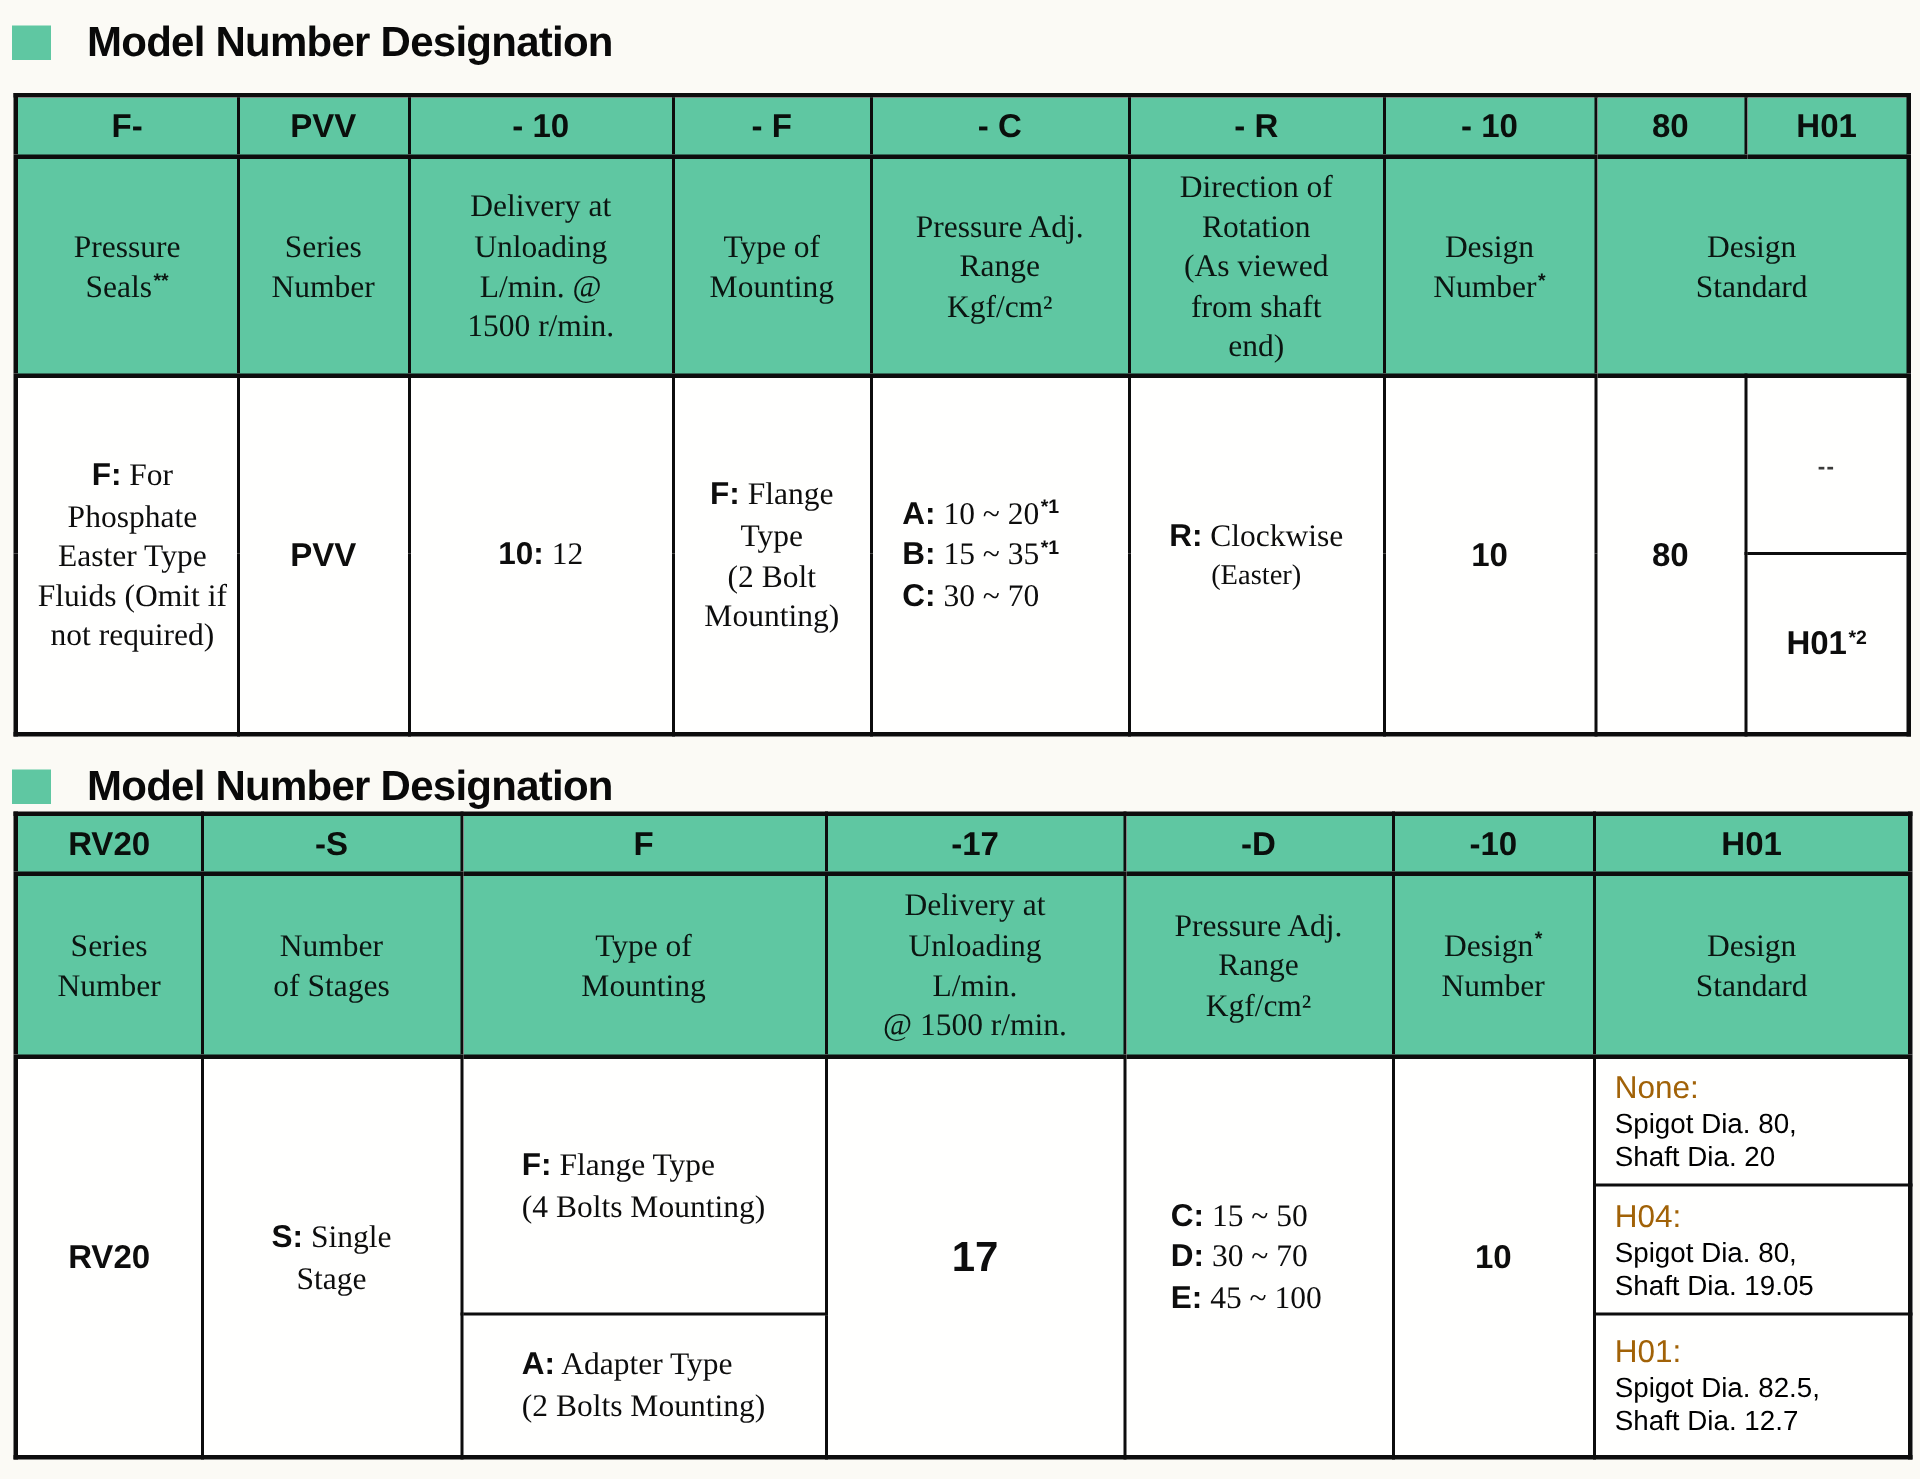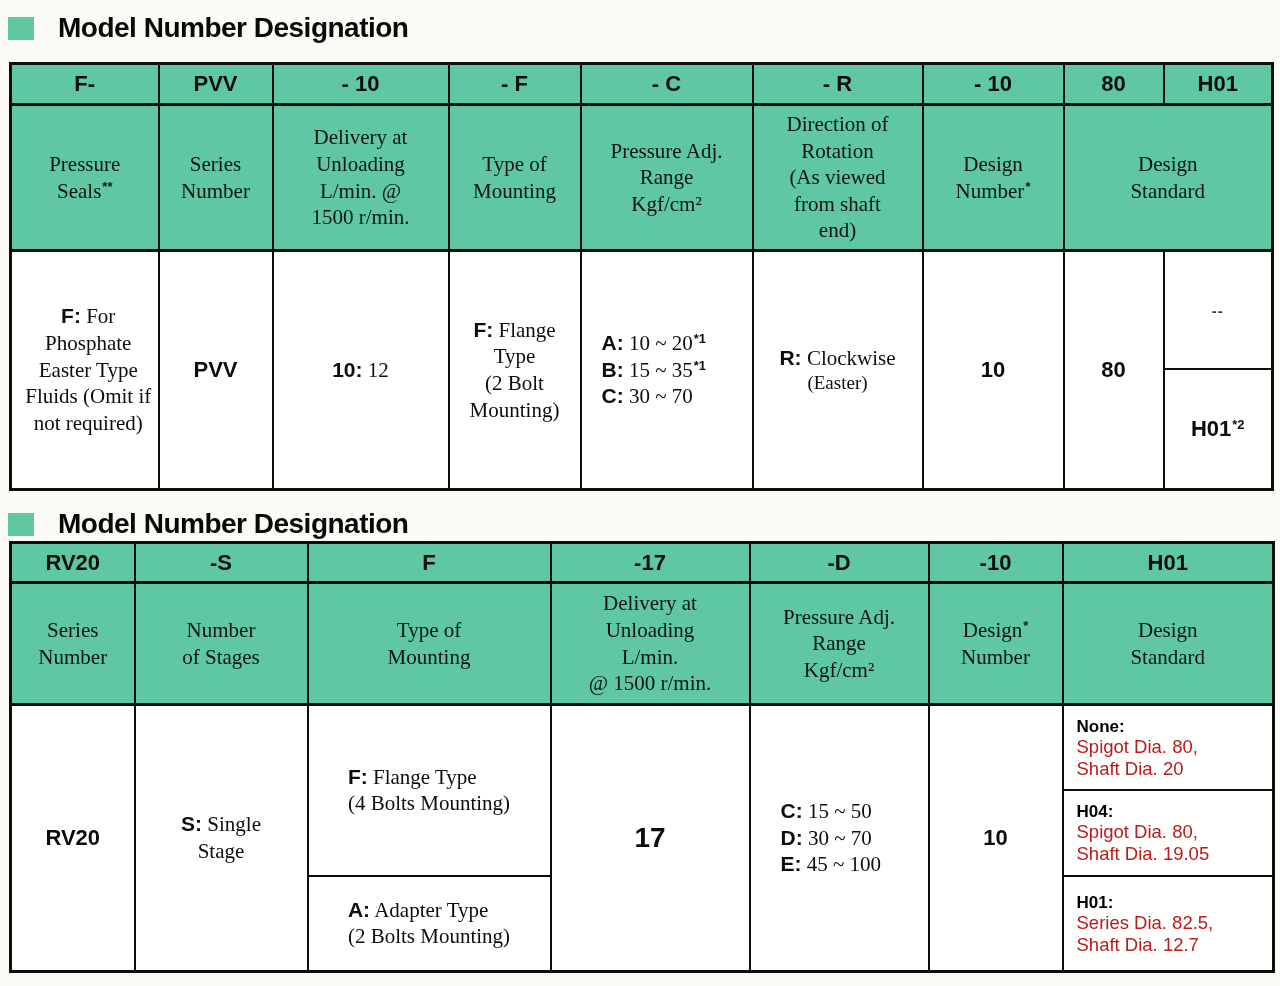--- a/index.html
+++ b/index.html
@@ -56,22 +56,22 @@
   .vlist {
     display: flex; flex-direction: column;
     justify-content: space-evenly; align-items: flex-start;
     height: 100%; padding-left: 18px; text-align: left;
   }
   .vlist2 { padding-left: 28px; }
   .note { display: block; }
   .dash { font-family: "Liberation Sans", sans-serif; font-weight: bold; font-size: 15px; color: #3a3a3a; letter-spacing: 1px; }
   .mblock { display: inline-block; text-align: left; }
   .std { text-align: left !important; padding-left: 13px !important; padding-top: 4px !important; vertical-align: middle; }
-  .stdcode { font-family: "Liberation Sans", sans-serif; font-weight: bold; font-size: 17px; line-height: 1.15; color: #000000; }
-  .stdline { font-family: "Liberation Sans", sans-serif; font-size: 18.5px; line-height: 1.18; color: #b91c1c; }
+  .stdcode { font-family: "Liberation Sans", sans-serif; font-weight: normal; font-size: 21px; line-height: 1.15; color: #a16207; }
+  .stdline { font-family: "Liberation Sans", sans-serif; font-size: 18.5px; line-height: 1.18; color: #000000; }
   .rot-note { display: block; font-size: 19px; }
 </style>
 </head>
 <body>
 
 <div class="title-row">
   <div class="bullet"></div>
   <div class="title-text">Model Number Designation</div>
 </div>
 
@@ -224,18 +224,18 @@
       <div class="stdline">Spigot Dia. 80,</div>
       <div class="stdline">Shaft Dia. 19.05</div>
     </td>
   </tr>
   <tr style="height:96px">
     <td>
       <span class="mblock"><span class="bsans">A:</span><span> Adapter Type</span><span class="note">(2 Bolts Mounting)</span></span>
     </td>
     <td class="std">
       <div class="stdcode">H01:</div>
-      <div class="stdline">Series Dia. 82.5,</div>
+      <div class="stdline">Spigot Dia. 82.5,</div>
       <div class="stdline">Shaft Dia. 12.7</div>
     </td>
   </tr>
 </tbody>
   </table>
 
 </body></html>

